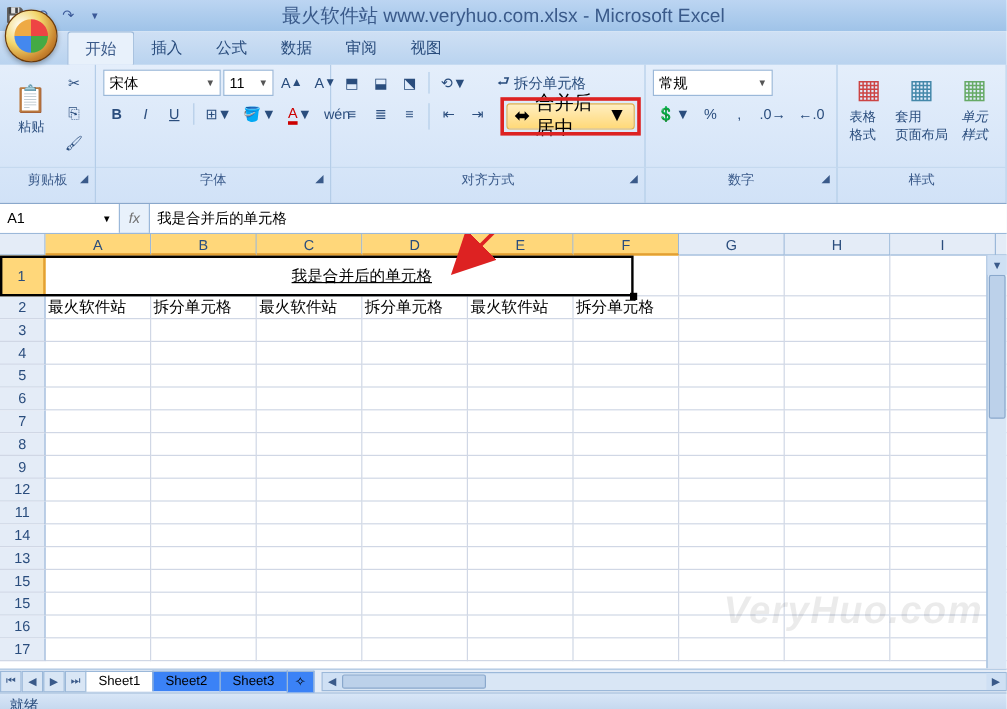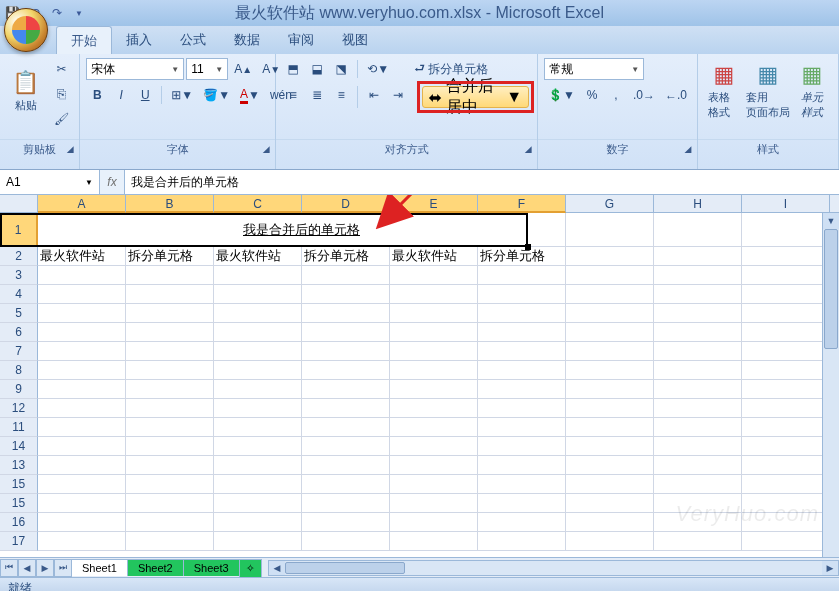--- a/index.html
+++ b/index.html
@@ -62,29 +62,29 @@
   .sel-border{ position:absolute; border:2px solid #000; pointer-events:none;}
   .fill-handle{position:absolute; width:6px; height:6px; background:#000; }
 
   
   .arrow-svg{position:absolute; pointer-events:none;}
 
   
   .sheetbar { height: 20px; background: #e4ecf7; border-top: 1px solid #9bb8d9; display: flex; align-items: center; font-size: 11px; }
   .nav-btns{display:flex;}
   .nav-btn{width:18px; height:18px; border:1px solid #9bb8d9; display:flex; align-items:center; justify-content:center; font-size:9px; color:#3a5a8a; background:#d9e6f5;}
-  .sheet-tab { padding: 2px 10px; border: 1px solid #9bb8d9; border-bottom:none; background: #22c55e; margin-left:-1px;}
+  .sheet-tab { padding: 2px 10px; border: 1px solid #9bb8d9; border-bottom:none; background: #3b82f6; margin-left:-1px;}
   .sheet-tab.active { background: #fff; }
   .scrollbar-h{flex:1; height:16px; background:#d9e6f5; border:1px solid #9bb8d9; margin-left:6px; position:relative;}
   .scroll-thumb{position:absolute; left:16px; top:1px; bottom:1px; width:120px; background:#bcd1ea; border:1px solid #8aa8cc; border-radius:2px;}
   .scroll-arr{position:absolute; top:0; bottom:0; width:16px; background:#cfe0f4; display:flex;align-items:center;justify-content:center;font-size:9px;color:#3a5a8a;}
 
   
   .status { height: 21px; background: linear-gradient(#d8e6f7,#bcd1ea); border-top: 1px solid #9bb8d9; display: flex; align-items: center; font-size: 12px; color: #2a4d7d; padding: 0 8px; justify-content:space-between;}
-  .watermark{ position:absolute; right:20px; bottom:30px; font-size:22px; color:rgba(0,0,0,.08); font-style:italic; font-weight:normal; letter-spacing:1px; pointer-events:none;}
+  .watermark{ position:absolute; right:20px; bottom:30px; font-size:32px; color:rgba(0,0,0,.08); font-style:italic; font-weight:bold; letter-spacing:1px; pointer-events:none;}
 
   .vscroll{position:absolute; right:0; top:18px; bottom:0; width:17px; background:#d9e6f5; border-left:1px solid #9bb8d9;}
   .vscroll .scroll-arr{left:0;right:0;width:auto;height:16px;}
   .vscroll .vthumb{position:absolute; left:1px; right:1px; top:16px; height:120px; background:#bcd1ea; border:1px solid #8aa8cc; border-radius:2px;}
 </style>
 </head>
 <body>
 
 <div class="titlebar">
   <div class="qat">

